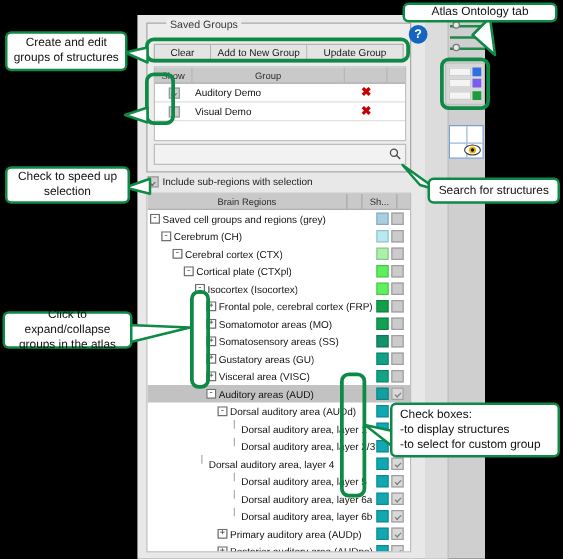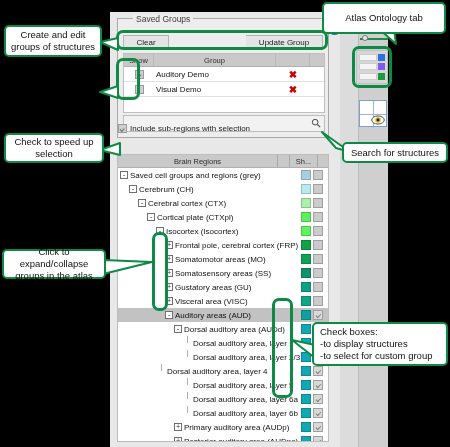--- a/index.html
+++ b/index.html
@@ -9,21 +9,21 @@
 
   
   .app{position:absolute;left:110px;top:12px;width:230px;height:435px;background:#d4d0c8;overflow:hidden;}
   .app-inner{position:absolute;left:0;top:0;width:230px;height:435px;background:#e8e8e8;}
 
   
   .gbox{position:absolute;left:7px;top:6px;width:210px;height:118px;border:1px solid #a8a8a8;background:#ededed;}
   .gbox-title{position:absolute;left:15px;top:0px;transform:translateY(-50%);background:#ededed;padding:0 3px;
     font-size:8.5px;color:#3a3a3a;}
 
-  .btnrow{position:absolute;left:5px;top:16px;width:200px;height:15px;display:flex;}
+  .btnrow{position:absolute;left:5px;top:16px;width:200px;height:15px;display:flex;align-items:flex-end;}
   .btn{flex:0 0 auto;height:15px;background:#e4e4e4;border:1px solid #b4b4b4;
     font-size:8px;color:#1a1a1a;display:flex;align-items:center;justify-content:center;box-sizing:border-box;}
   .btn.b1{width:46px;}
   .btn.b2{width:77px;border-left:none;margin-top:40px;}
   .btn.b3{width:77px;border-left:none;}
 
   
   .gtable{position:absolute;left:5px;top:34px;width:200px;height:58px;border:1px solid #c0c0c0;background:#fff;}
   .ghead{display:flex;height:12px;background:#c9c9c9;border-bottom:1px solid #b0b0b0;}
   .gh{font-size:7.5px;color:#2c2c2c;display:flex;align-items:center;justify-content:center;
@@ -39,21 +39,21 @@
   .gc4{width:14px;}
   .cb{width:9px;height:9px;border:1px solid #9a9a9a;background:#cfcfcf;display:inline-block;position:relative;box-sizing:border-box;}
   .cb.on::after{content:"";position:absolute;left:1px;top:3px;width:3px;height:1.5px;border-left:1.5px solid #6b6b6b;
     border-bottom:1.5px solid #6b6b6b;transform:rotate(-45deg);}
 
   
   .searchbox{position:absolute;left:5px;top:96px;width:200px;height:15px;border:1px solid #bdbdbd;background:#f2f2f2;}
   .mag{position:absolute;right:3px;top:2px;width:10px;height:10px;}
 
   
-  .incl{position:absolute;left:8px;top:112px;display:flex;align-items:center;gap:3px;}
+  .incl{position:absolute;left:8px;top:129px;display:flex;align-items:center;gap:3px;}
   .incl-lbl{font-size:8px;color:#1a1a1a;}
 
   
   .tree{position:absolute;left:7px;top:142px;width:210px;height:286px;background:#fff;border:1px solid #bdbdbd;overflow:hidden;}
   .thead{display:flex;height:12px;background:#c9c9c9;border-bottom:1px solid #b0b0b0;}
   .th{font-size:7.5px;color:#2c2c2c;display:flex;align-items:center;justify-content:center;box-sizing:border-box;}
   .th1{flex:1;border-right:1px solid #a9a9a9;}
   .th2{width:12px;border-right:1px solid #a9a9a9;}
   .th3{width:28px;border-right:1px solid #a9a9a9;}
   .th4{width:10px;}
@@ -395,21 +395,21 @@
 
 
   <div class="callout left" style="left:4px;top:133px;width:100px;height:30px;">
     <span id="co3">Check to speed up<br>selection</span>
   </div>
 
   <div class="callout left" style="left:2px;top:249px;width:104px;height:30px;">
     <span id="co4">Click to expand/collapse<br>groups in the atlas</span>
   </div>
 
-  <div class="callout" style="left:322px;top:2px;width:124px;height:32px;">
+  <div class="callout" style="left:322px;top:2px;width:124px;height:16px;">
     <span id="co5">Atlas Ontology tab</span>
   </div>
 
   <div class="callout" style="left:342px;top:142px;width:106px;height:21px;">
     <span id="co6">Search for structures</span>
   </div>
 
   <div class="callout" style="left:312px;top:322px;width:136px;height:44px;text-align:left;justify-content:flex-start;padding-left:6px;">
     <span id="co7">Check boxes:<br>-to display structures<br>-to select for custom group</span>
   </div>

